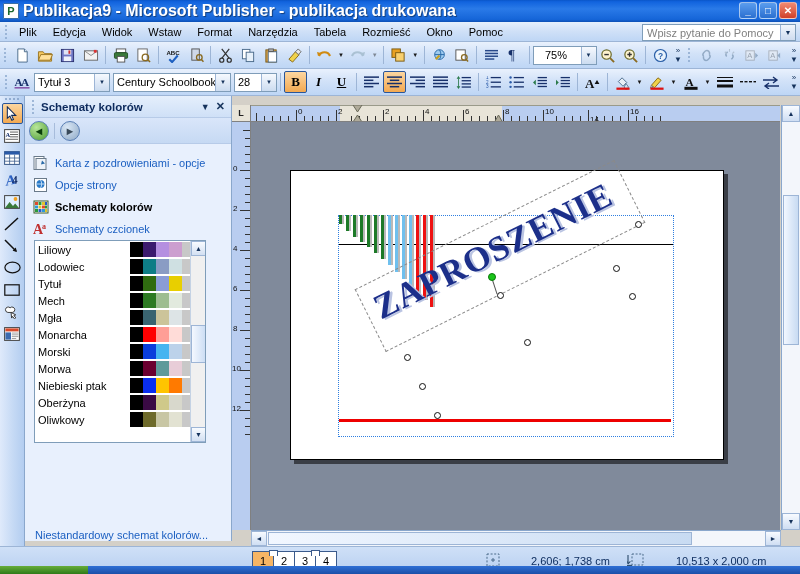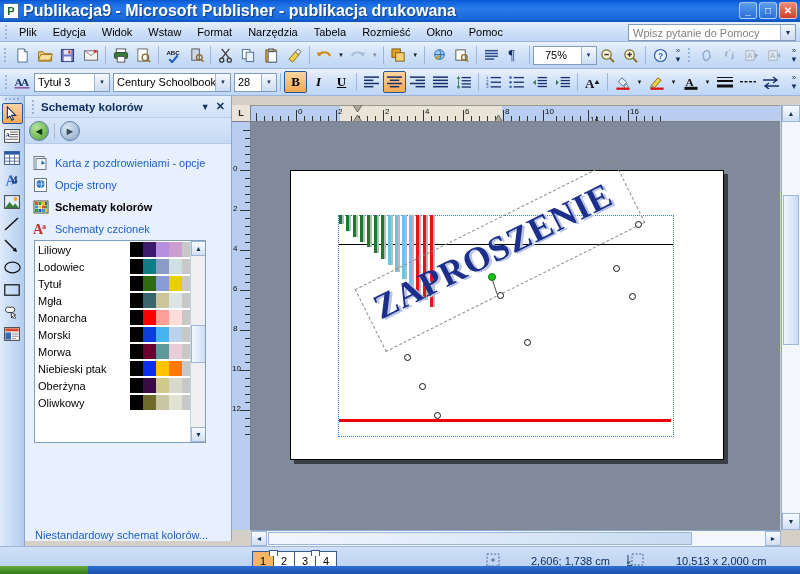--- a/index.html
+++ b/index.html
@@ -43,21 +43,21 @@
   
   .menubar {
     position:absolute; left:0; top:22px; width:800px; height:20px;
     background: linear-gradient(to bottom,#e5effc 0%,#cfe0f7 50%,#bed6f5 100%);
     display:flex; align-items:center; border-bottom:1px solid #9db5d6;
   }
   .grip { width:7px; height:16px; display:flex; flex-direction:column; justify-content:center; align-items:center; gap:2px; margin:0 2px; }
   .grip i { display:block; width:2px; height:2px; background:#8aa7cc; border-radius:1px; }
   .menuitem { padding:2px 8px; color:#000; font-size:11px; white-space:nowrap; cursor:default; }
   .askbox {
-    position:absolute; right:4px; top:2px; width:168px; height:17px;
+    position:absolute; right:4px; top:2px; width:154px; height:17px;
     background:#fff; border:1px solid #7f9db9; display:flex; align-items:center;
     padding-left:4px; font-size:11px; color:#808080;
   }
   .askbox .arrow {
     position:absolute; right:0; top:0; width:15px; height:15px;
     background:linear-gradient(to bottom,#f2f6fc,#cfdcef);
     border-left:1px solid #9db5d6; display:flex; align-items:center; justify-content:center;
     font-size:7px; color:#16335c;
   }
 
@@ -919,20 +919,30 @@
               <i style="background:#c8c8c8"></i>
           </span>
         </div>
         <div class="lrow">
           <span class="lname">Tytuł</span>
           <span class="swatches">
             <i style="background:#000000"></i>
               <i style="background:#2f6b10"></i>
               <i style="background:#8a9cd6"></i>
               <i style="background:#e8cf00"></i>
+              <i style="background:#c8c8c8"></i>
+          </span>
+        </div>
+        <div class="lrow">
+          <span class="lname">Mech</span>
+          <span class="swatches">
+            <i style="background:#000000"></i>
+              <i style="background:#2d7a22"></i>
+              <i style="background:#9dbd90"></i>
+              <i style="background:#e2eade"></i>
               <i style="background:#c8c8c8"></i>
           </span>
         </div>
         <div class="lrow">
           <span class="lname">Mgła</span>
           <span class="swatches">
             <i style="background:#000000"></i>
               <i style="background:#3a6470"></i>
               <i style="background:#ccc49a"></i>
               <i style="background:#dde4e6"></i>

